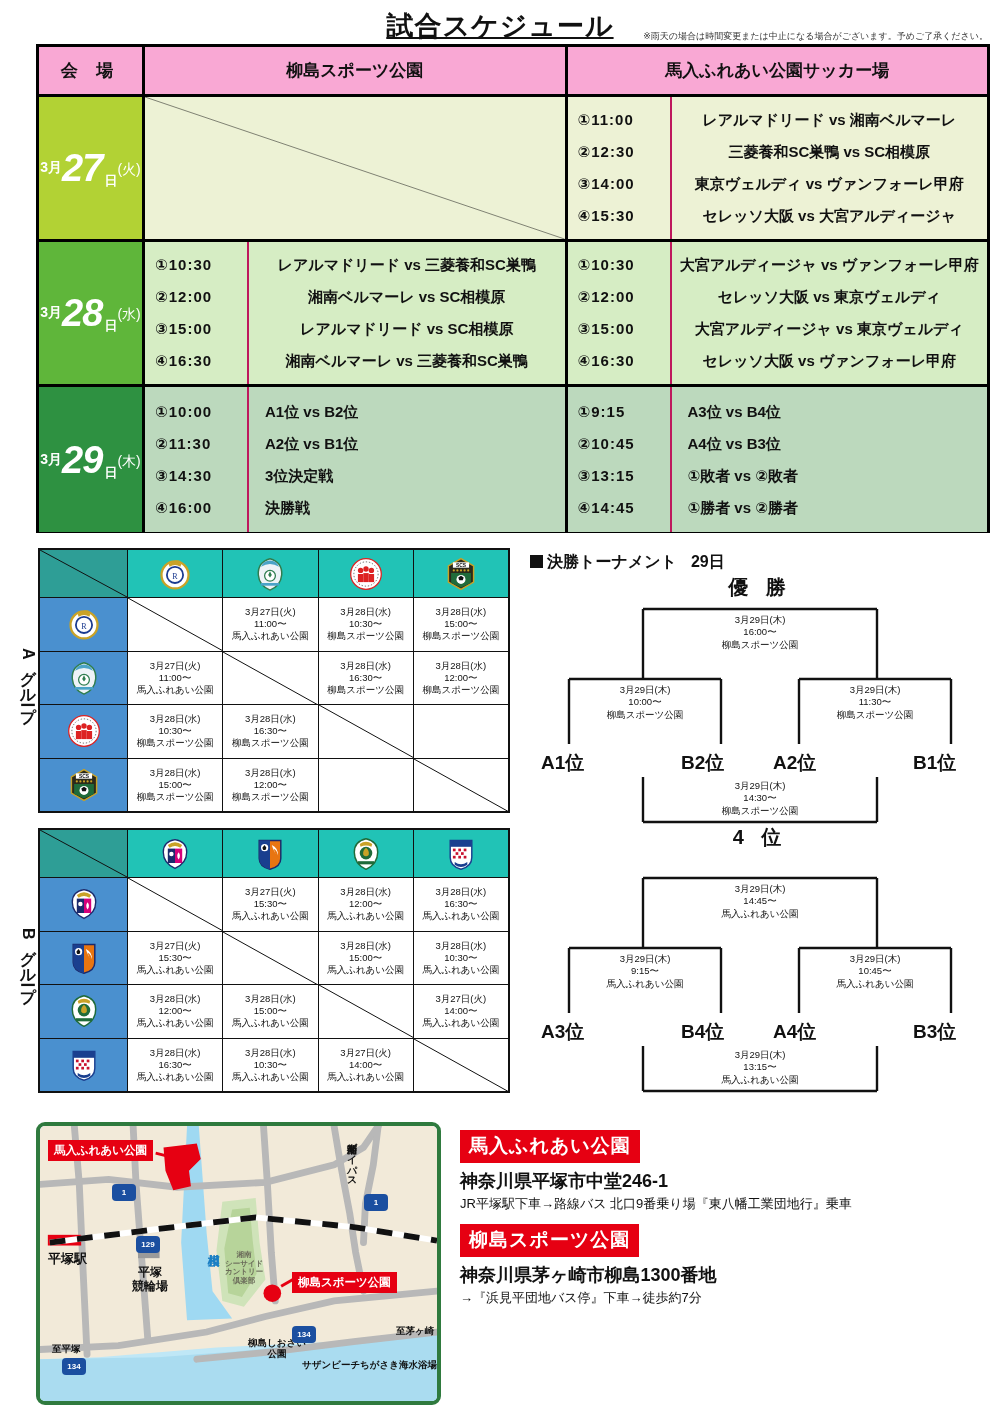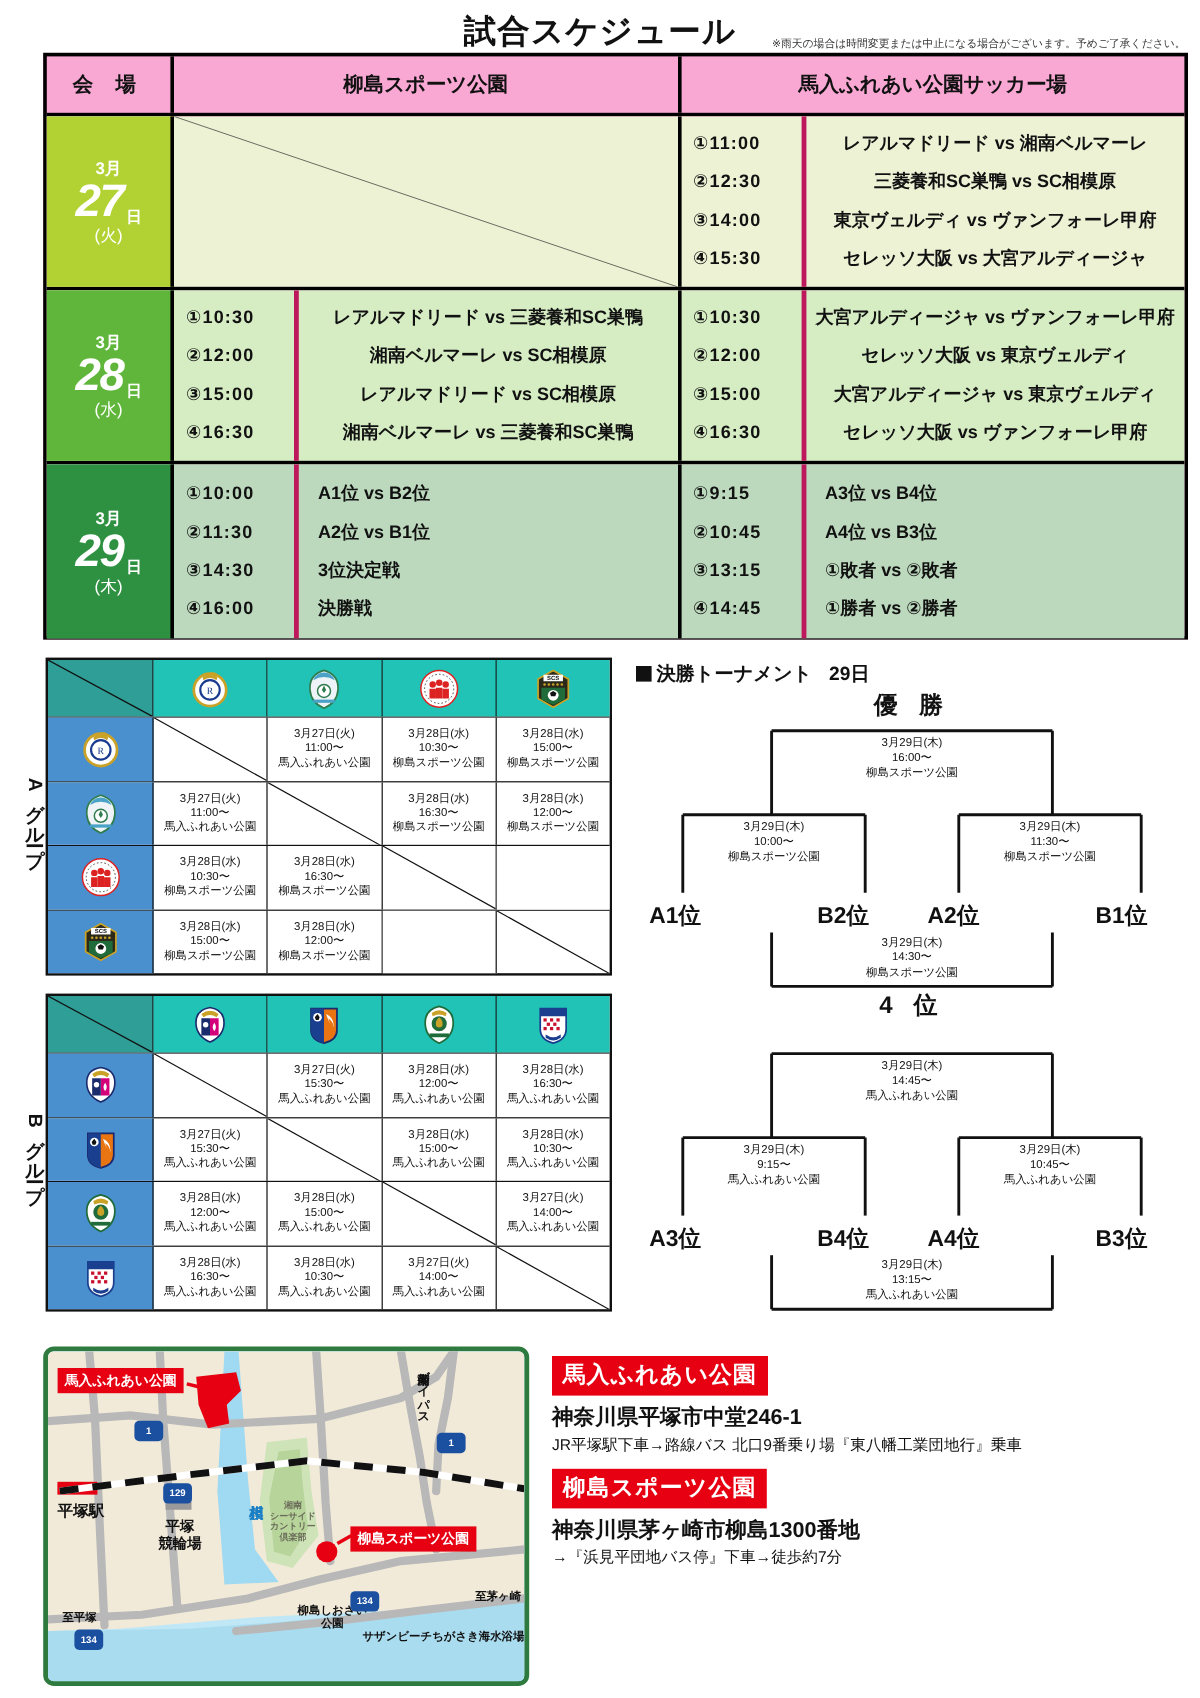--- a/index.html
+++ b/index.html
@@ -9,51 +9,51 @@
     background:#ffffff;
     font-family:"Liberation Sans","DejaVu Sans",sans-serif;
     color:#111;
     overflow:hidden;
   }
 
   
   #title-bar { position:absolute; left:0; top:8px; width:1000px; height:34px; }
   #page-title {
     position:absolute; left:0; top:0; width:1000px; text-align:center;
-    font-size:27px; font-weight:bold; letter-spacing:1px;
+    font-size:27px; font-weight:bold; letter-spacing:1px;text-decoration:underline;
   }
   #rain-note {
     position:absolute; right:12px; top:22px; width:348px; text-align:right;
     font-size:9px; color:#333; white-space:nowrap;
   }
 
   
   #schedule {
     position:absolute; left:36px; top:44px; width:954px; height:489px;
     border:3px solid #000; background:#f9a8d4;
   }
   .sch-row { display:flex; width:100%; border-bottom:3px solid #000; }
   .sch-row:last-child { border-bottom:none; }
   .sch-head { height:50px; }
   .sch-body { height:145px; }
 
   .c-date   { width:106px; flex:0 0 106px; border-right:3px solid #000;
               display:flex; align-items:center; justify-content:center; }
   .c-block  { flex:1 1 0; display:flex; min-width:0; }
   .c-block.left  { border-right:3px solid #000; }
-  .c-times  { width:104px; flex:0 0 104px; border-right:4px solid #be185d;
+  .c-times  { width:104px; flex:0 0 104px; border-right:2px solid #be185d;
               display:flex; flex-direction:column; justify-content:center; }
   .c-match  { flex:1 1 0; display:flex; flex-direction:column; justify-content:center; min-width:0;}
 
   .hdr-cell { display:flex; align-items:center; justify-content:center;
               font-size:17px; font-weight:bold; }
   .hdr-date { letter-spacing:7px; }
 
   
-  .date-box { width:100%; height:100%; display:flex; flex-direction:column;
+  .date-box { width:100%; height:100%; display:flex; flex-direction:row;
               align-items:center; justify-content:center; color:#fff; line-height:1; }
   .date-m  { font-size:14px; font-weight:bold; margin-bottom:2px; }
   .date-dn { font-size:38px; font-weight:bold; letter-spacing:-1px;font-style:italic; }
   .date-d  { font-size:13px; font-weight:bold; vertical-align:bottom; margin-left:2px;}
   .date-w  { font-size:14px; margin-top:2px; }
 
   .t-line { font-size:15px; font-weight:bold; height:32px; line-height:32px;
             padding-left:10px; white-space:nowrap; letter-spacing:1px;}
   .m-line { font-size:15px; font-weight:bold; height:32px; line-height:32px;
             text-align:center; white-space:nowrap; }

